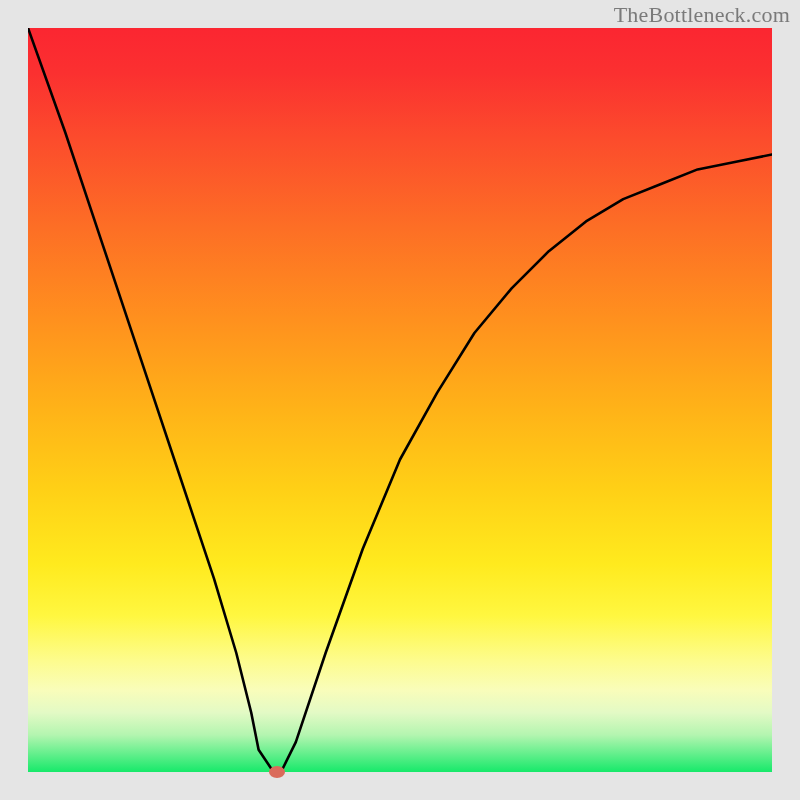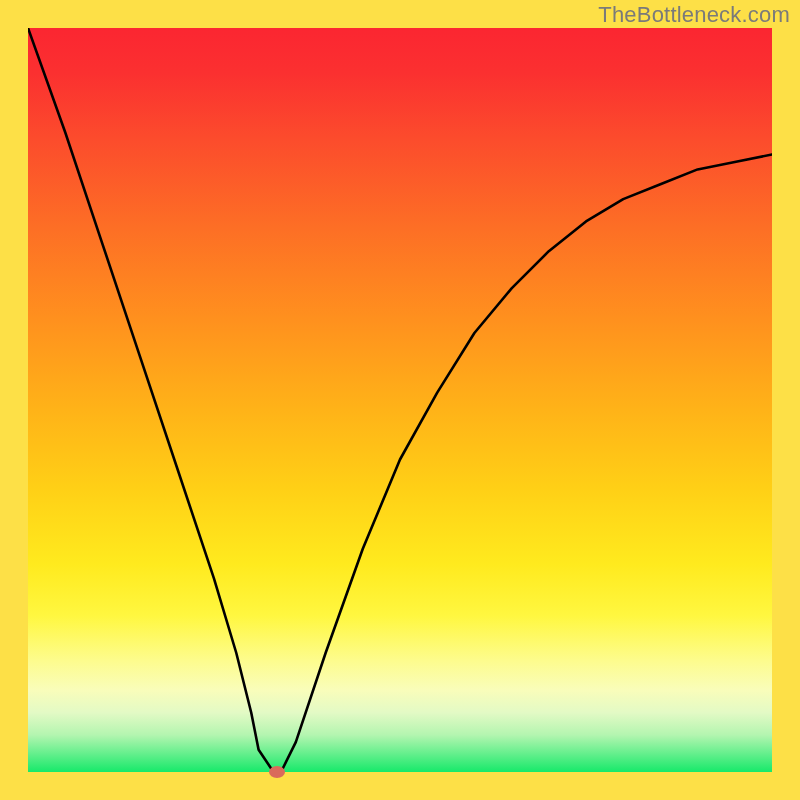--- a/index.html
+++ b/index.html
@@ -8,21 +8,22 @@
     width: 800px;
     height: 800px;
     background: #fff;
     font-family: Arial, Helvetica, sans-serif;
     overflow: hidden;
   }
   .frame {
     position: relative;
     width: 800px;
     height: 800px;
-    background: #fde047;
+    background: #e5e5e5;
+    font-family: Liberation Serif, serif;
   }
   .watermark {
     position: absolute;
     top: 2px;
     right: 10px;
     font-size: 22px;
     font-weight: 500;
     color: #7a7a7a;
     letter-spacing: 0.2px;
     z-index: 5;

